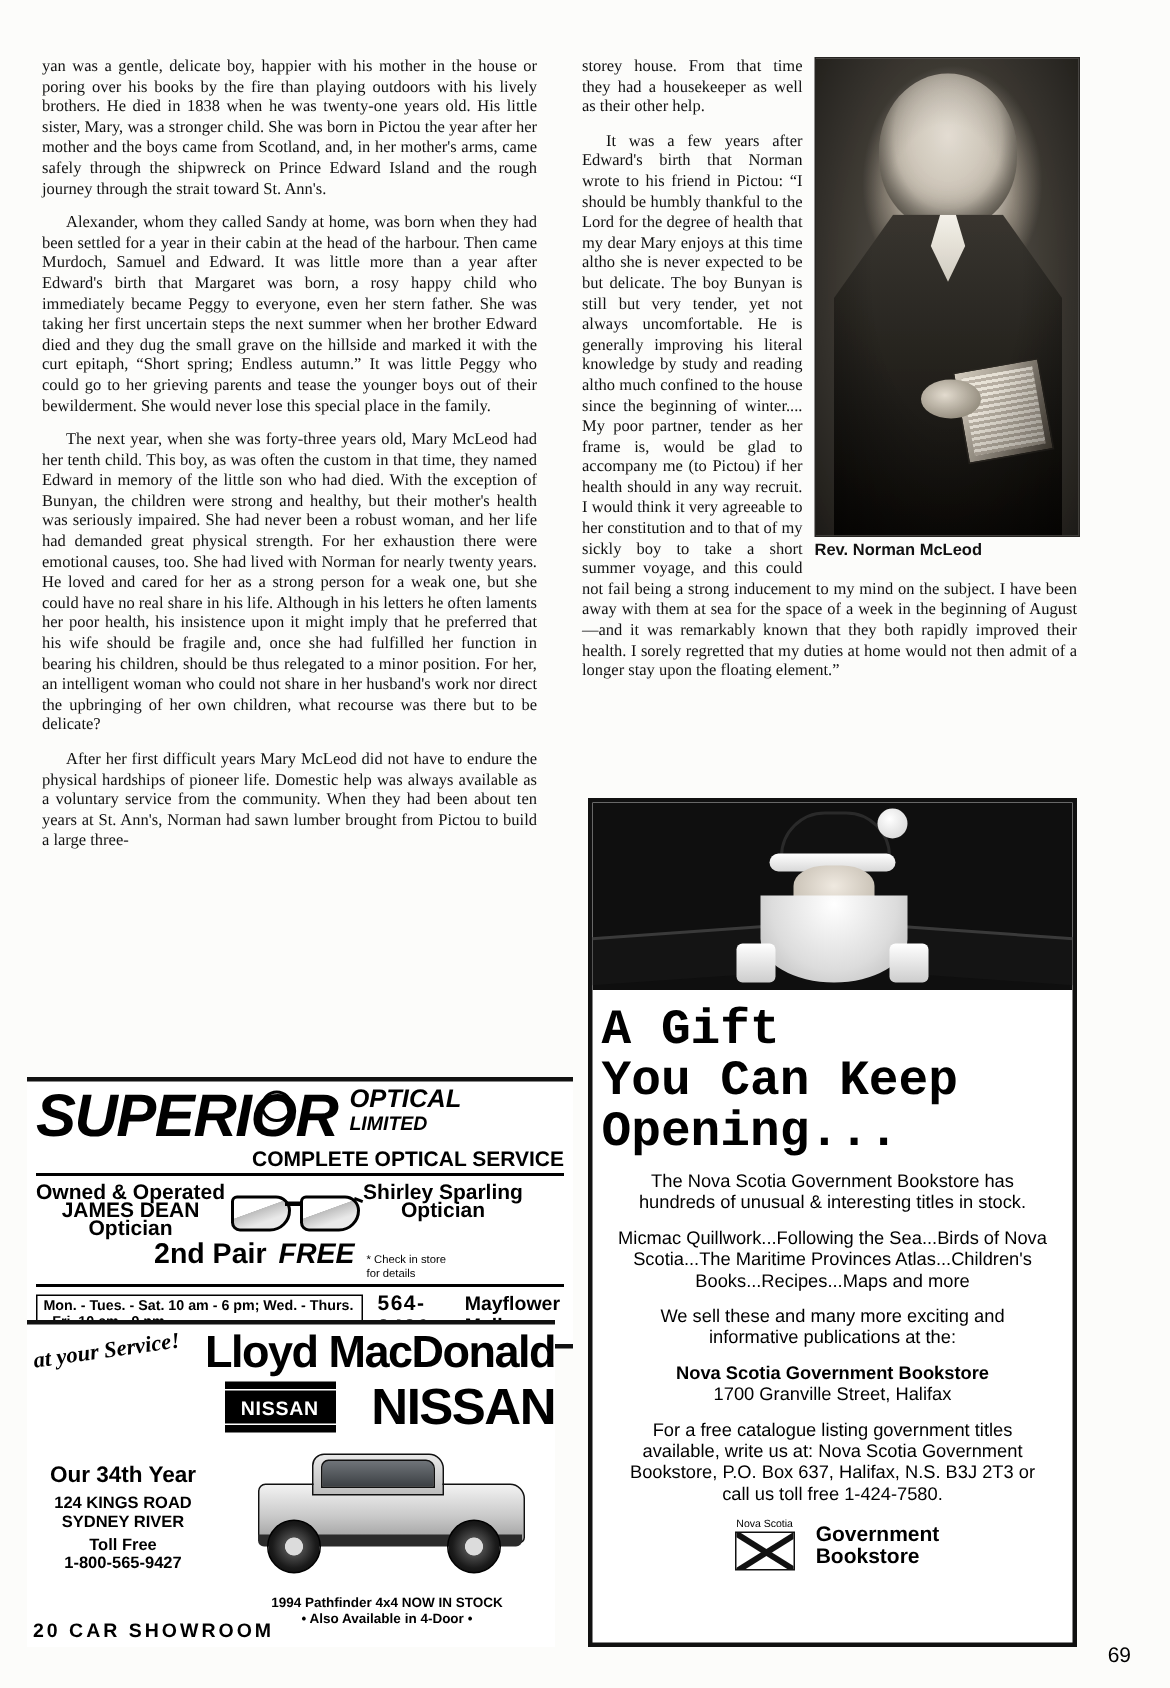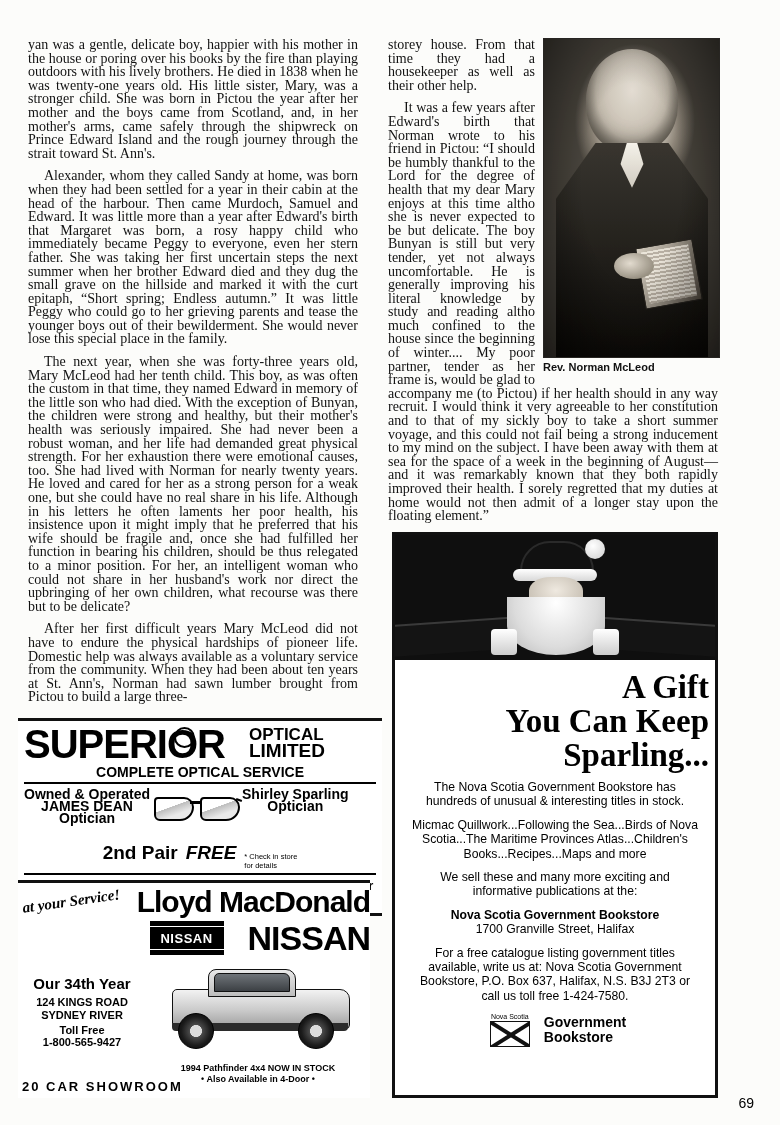--- a/index.html
+++ b/index.html
@@ -15,21 +15,21 @@
     position:absolute;left:0;top:0;width:780px;height:1125px;
     background:#fcfcfa;
   }
   .col-left{
     position:absolute;left:28px;top:38px;width:330px;
   }
   .col-right{
     position:absolute;left:388px;top:38px;width:330px;
   }
   p.body{
-    font-size:14px;line-height:13.6px;text-align:justify;
+    font-size:11px;line-height:13.6px;text-align:justify;
     margin:0 0 9px 0;text-indent:16px;
     hyphens:auto;
   }
   p.body.first{text-indent:0;}
   
   .portrait-wrap{
     float:right;width:175px;margin:0 0 4px 8px;
   }
   .portrait{
     width:175px;height:318px;
@@ -89,51 +89,51 @@
     font-weight:bold;font-size:11px;margin-top:3px;
   }
 
   
   .ad-optical{
     position:absolute;left:18px;top:718px;width:352px;
     background:#fff;border-top:3px solid #111;border-bottom:3px solid #111;
     font-family:"Liberation Sans",sans-serif;color:#000;
     padding:4px 6px 4px 6px;
   }
-  .sup-row{display:flex;align-items:flex-end;gap:24px;}
+  .sup-row{display:flex;align-items:flex-start;gap:8px;font-style:italic;}
   .sup-word{
     font-family:"Liberation Sans",sans-serif;
     font-weight:bold;font-size:40px;letter-spacing:-1px;line-height:38px;
     position:relative;
   }
   .sup-word .ring{
     position:absolute;left:150px;top:2px;width:17px;height:17px;
     border:2px solid #000;border-radius:50%;
   }
   .sup-right{font-size:17px;font-weight:bold;line-height:16px;padding-bottom:4px;}
-  .sup-right .lim{font-size:19px;}
+  .sup-right .lim{font-size:13px;}
   .sup-sub{
-    text-align:center;font-weight:bold;font-size:14px;border-bottom:2px solid #000;
+    text-align:right;font-weight:bold;font-size:14px;border-bottom:2px solid #000;
     padding-bottom:2px;margin-top:1px;
   }
   .sup-mid{display:flex;justify-content:flex-start;margin-top:4px;font-size:14px;line-height:12px;}
   .sup-mid .blk{font-weight:bold;text-align:center;}
   .glasses{
     width:92px;height:30px;position:relative;align-self:center;
   }
   .glasses .lens{
     position:absolute;top:6px;width:36px;height:20px;border:2px solid #000;
     border-radius:4px 10px 14px 6px;background:linear-gradient(160deg,#fff 40%,#bdbdbd 41%,#e9e9e9 70%);
   }
   .glasses .lens.l{left:4px;}
   .glasses .lens.r{left:50px;}
   .glasses .bridge{position:absolute;left:40px;top:10px;width:10px;height:3px;background:#000;}
   .glasses .arm{position:absolute;left:86px;top:8px;width:6px;height:2px;background:#000;transform:rotate(20deg);}
   .sup-free{
-    display:flex;align-items:baseline;justify-content:center;gap:8px;margin-top:18px;
+    display:flex;align-items:baseline;justify-content:center;gap:8px;margin-top:2px;
   }
   .sup-free .p2{font-weight:bold;font-size:19px;}
   .sup-free .fr{font-style:italic;font-weight:bold;font-size:19px;}
   .sup-free .chk{font-size:7.5px;line-height:9px;text-align:left;}
   .sup-hours{
     margin-top:3px;border-top:2px solid #000;padding-top:2px;display:flex;align-items:center;gap:10px;
   }
   .hours-box{border:1px solid #000;font-size:9.5px;padding:1px 4px;font-weight:bold;}
   .phone{font-weight:bold;font-size:14px;letter-spacing:1px;}
   .mall{font-weight:bold;font-size:13px;}
@@ -228,21 +228,21 @@
   }
   .santa .arm{
     position:absolute;top:86px;width:128px;height:30px;background:#141414;border-top:2px solid #3a3a3a;
   }
   .santa .arm.l{left:-10px;transform:rotate(-4deg);}
   .santa .arm.r{right:-10px;transform:rotate(4deg);}
   .santa .cuff{position:absolute;top:94px;width:26px;height:26px;background:linear-gradient(180deg,#fff,#cdcdcd);border-radius:4px;}
   .santa .cuff.l{left:96px;}
   .santa .cuff.r{right:96px;}
   .book-head{
-    text-align:right;font-family:Liberation Serif, serif;font-weight:bold;
+    text-align:left;font-family:Liberation Mono, monospace;font-weight:bold;
     font-size:33px;line-height:34px;margin:10px 6px 8px 6px;
   }
   .book-body{padding:0 16px;font-size:12.2px;line-height:14.4px;text-align:center;}
   .book-body p{margin:0 0 9px 0;}
   .book-body .bold{font-weight:bold;text-align:center;}
   .ns-logo{
     display:flex;align-items:center;gap:8px;justify-content:center;margin-top:10px;
   }
   .ns-mark{position:relative;width:52px;height:34px;}
   .ns-mark .cap{font-size:7px;text-align:center;line-height:8px;}
@@ -365,21 +365,21 @@
         <span class="pom"></span>
         <span class="hatband"></span>
       <span class="face"></span>
         <span class="beard"></span>
       <span class="cuff l"></span>
         <span class="cuff r"></span>
     </div>
     <div class="book-head">
       <div>A Gift</div>
       <div>You Can Keep</div>
-      <div>Sparling...</div>
+      <div>Opening...</div>
     </div>
     <div class="book-body">
       <p>The Nova Scotia Government Bookstore has hundreds of unusual &amp; interesting titles in stock.</p>
       <p>Micmac Quillwork...Following the Sea...Birds of Nova Scotia...The Maritime Provinces Atlas...Children's Books...Recipes...Maps and more</p>
       <p>We sell these and many more exciting and informative publications at the:</p>
       <p class="bold" style="margin-bottom:0;">Nova Scotia Government Bookstore</p>
       <p>1700 Granville Street, Halifax</p>
       <p>For a free catalogue listing government titles available, write us at: Nova Scotia Government Bookstore, P.O. Box 637, Halifax, N.S. B3J 2T3 or call us toll free 1-424-7580.</p>
       <div class="ns-logo">
         <div class="ns-mark">

